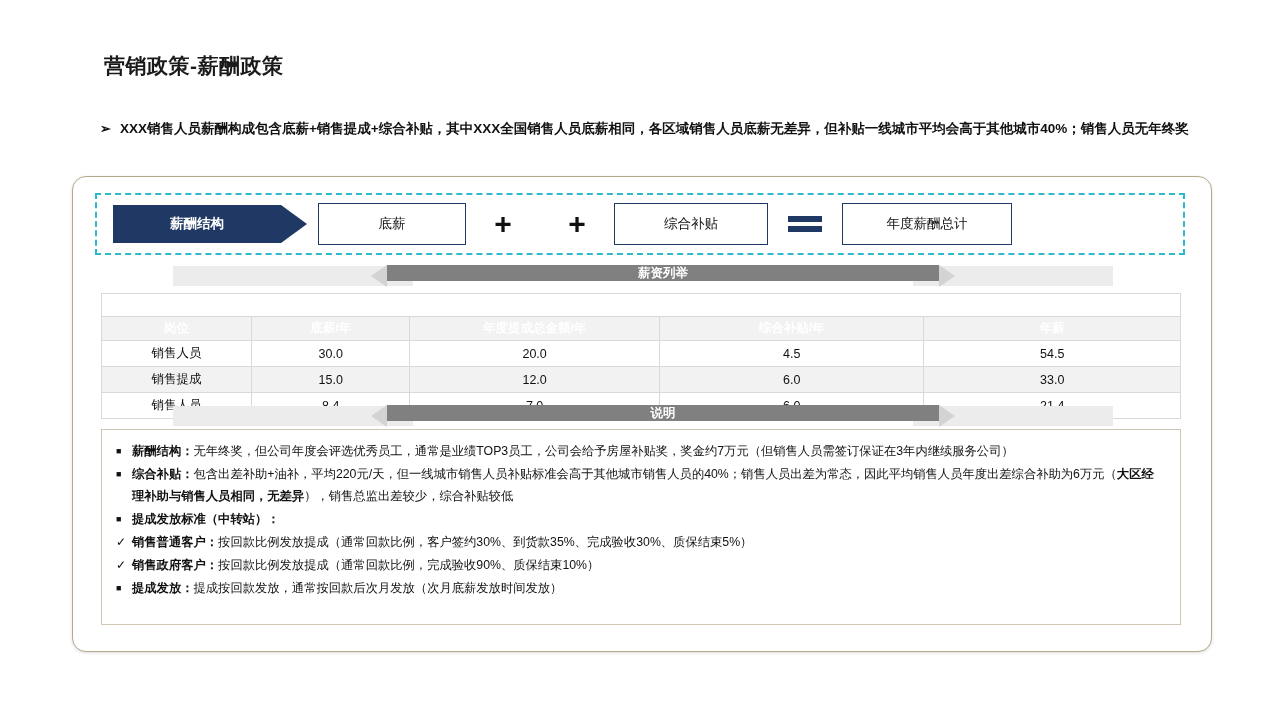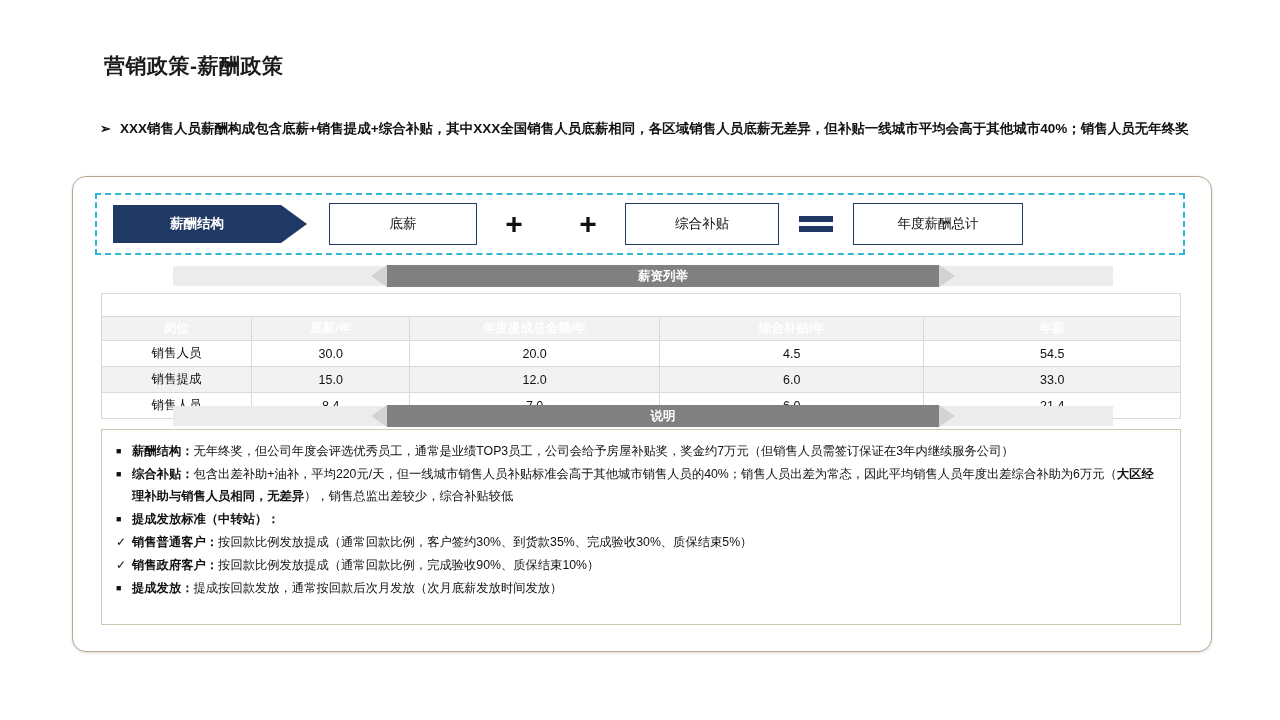--- a/index.html
+++ b/index.html
@@ -112,21 +112,21 @@
     border: 1.5px solid #1f3864;
     background: #fff;
     height: 40px;
     display: flex;
     align-items: center;
     justify-content: center;
     font-size: 13.5px;
     color: #111;
     flex: none;
   }
-  .b1 { width: 146px; margin-left: 48px; }
+  .b1 { width: 146px; margin-left: 37px; }
   .b2 { width: 152px; }
   .b3 { width: 152px; }
   .b4 { width: 168px; }
 
   .op {
     font-size: 30px;
     font-weight: bold;
     color: #111;
     width: 74px;
     text-align: center;
@@ -148,21 +148,21 @@
   .eqmark i {
     display: block;
     height: 6px;
     background: #1f3864;
     margin: 4px 0;
   }
 
   
   .ribbon {
     position: absolute;
-    height: 22px;
+    height: 16px;
     background: #808080;
     color: #fff;
     font-size: 12.5px;
     font-weight: bold;
     display: flex;
     align-items: center;
     justify-content: center;
   }
   .ribbon:before, .ribbon:after {
     content: "";

